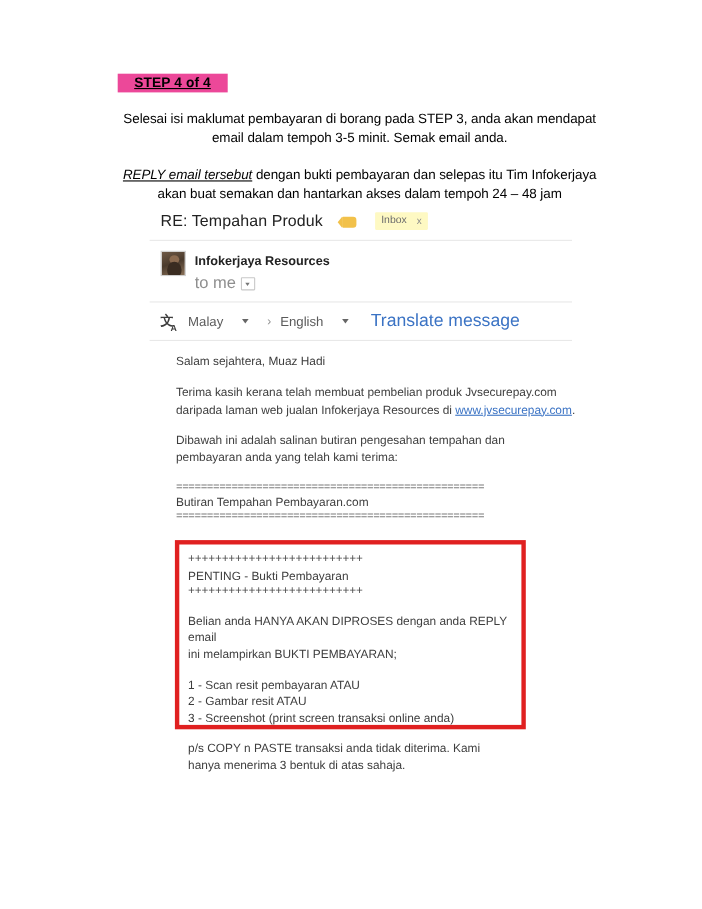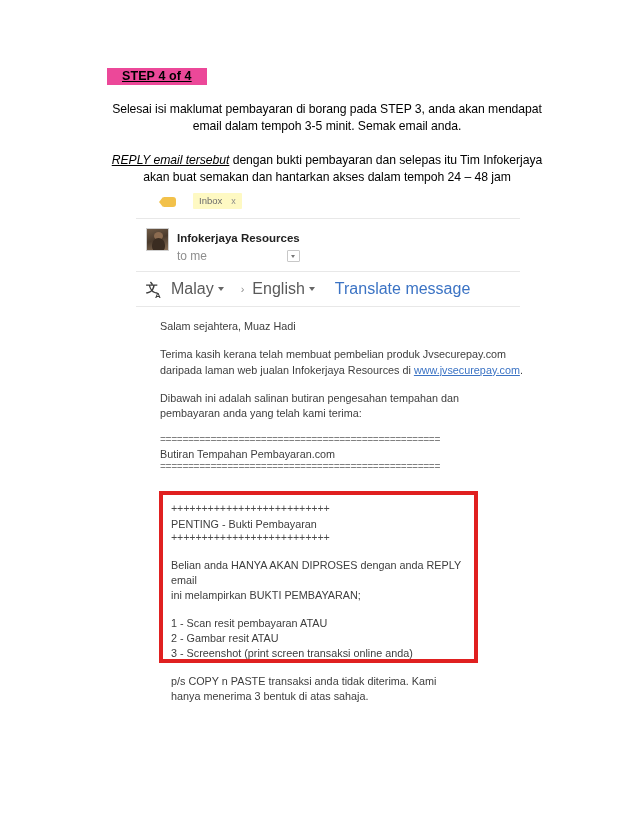--- a/index.html
+++ b/index.html
@@ -142,27 +142,26 @@
     background: #8b6b50;
   }
   .gm-sender-info { margin-left: 8px; }
   .gm-sender-name {
     font-size: 11.5px;
     font-weight: bold;
     color: #222222;
     line-height: 1.25;
   }
   .gm-to-line {
-    font-size: 12px;
+    font-size: 15px;
     color: #8e8e8e;
     margin-top: 3px;
     display: flex;
     align-items: center;
     gap: 4px;
-    justify-content: space-between;
   }
   .caret-box {
     display: inline-block;
     border: 1px solid #c8c8c8;
     width: 11px; height: 10px;
     position: relative;
     border-radius: 1px;
   }
   .caret-box::after {
     content: "";
@@ -189,26 +188,26 @@
   .tr-main {
     position: absolute; left: 0; top: -1px;
     font-size: 12px; font-weight: bold; color: #3c3c3c;
     font-family: "DejaVu Sans", sans-serif;
   }
   .tr-sub {
     position: absolute; left: 9px; bottom: -2px;
     font-size: 8px; font-weight: bold; color: #3c3c3c;
   }
   .tr-item {
-    font-size: 16px;
+    font-size: 12px;
     color: #5a5a5a;
     margin-left: 8px;
     display: flex;
     align-items: center;
-    gap: 4px;
+    gap: 17px;
   }
   .tr-item .dn {
     border-left: 3px solid transparent;
     border-right: 3px solid transparent;
     border-top: 4px solid #666666;
     display: inline-block;
   }
   .tr-arrow {
     font-size: 11px;
     color: #8e8e8e;
@@ -280,20 +279,21 @@
 
   <div class="para">
     <span class="emph">REPLY email tersebut</span><span> dengan bukti pembayaran dan selepas itu Tim Infokerjaya akan buat semakan dan hantarkan akses dalam tempoh 24 – 48 jam</span>
   </div>
 
 </div>
 
 <div class="gmail-shot">
 
   <div class="gm-subject-row">
+    <span class="gm-subject">RE: Tempahan Produk</span>
     <span class="label-flag"></span>
     <span class="inbox-chip">
       <span>Inbox</span>
       <span class="chip-x">x</span>
     </span>
   </div>
 
   <div class="gm-divider"></div>
 
   <div class="gm-sender-row">

